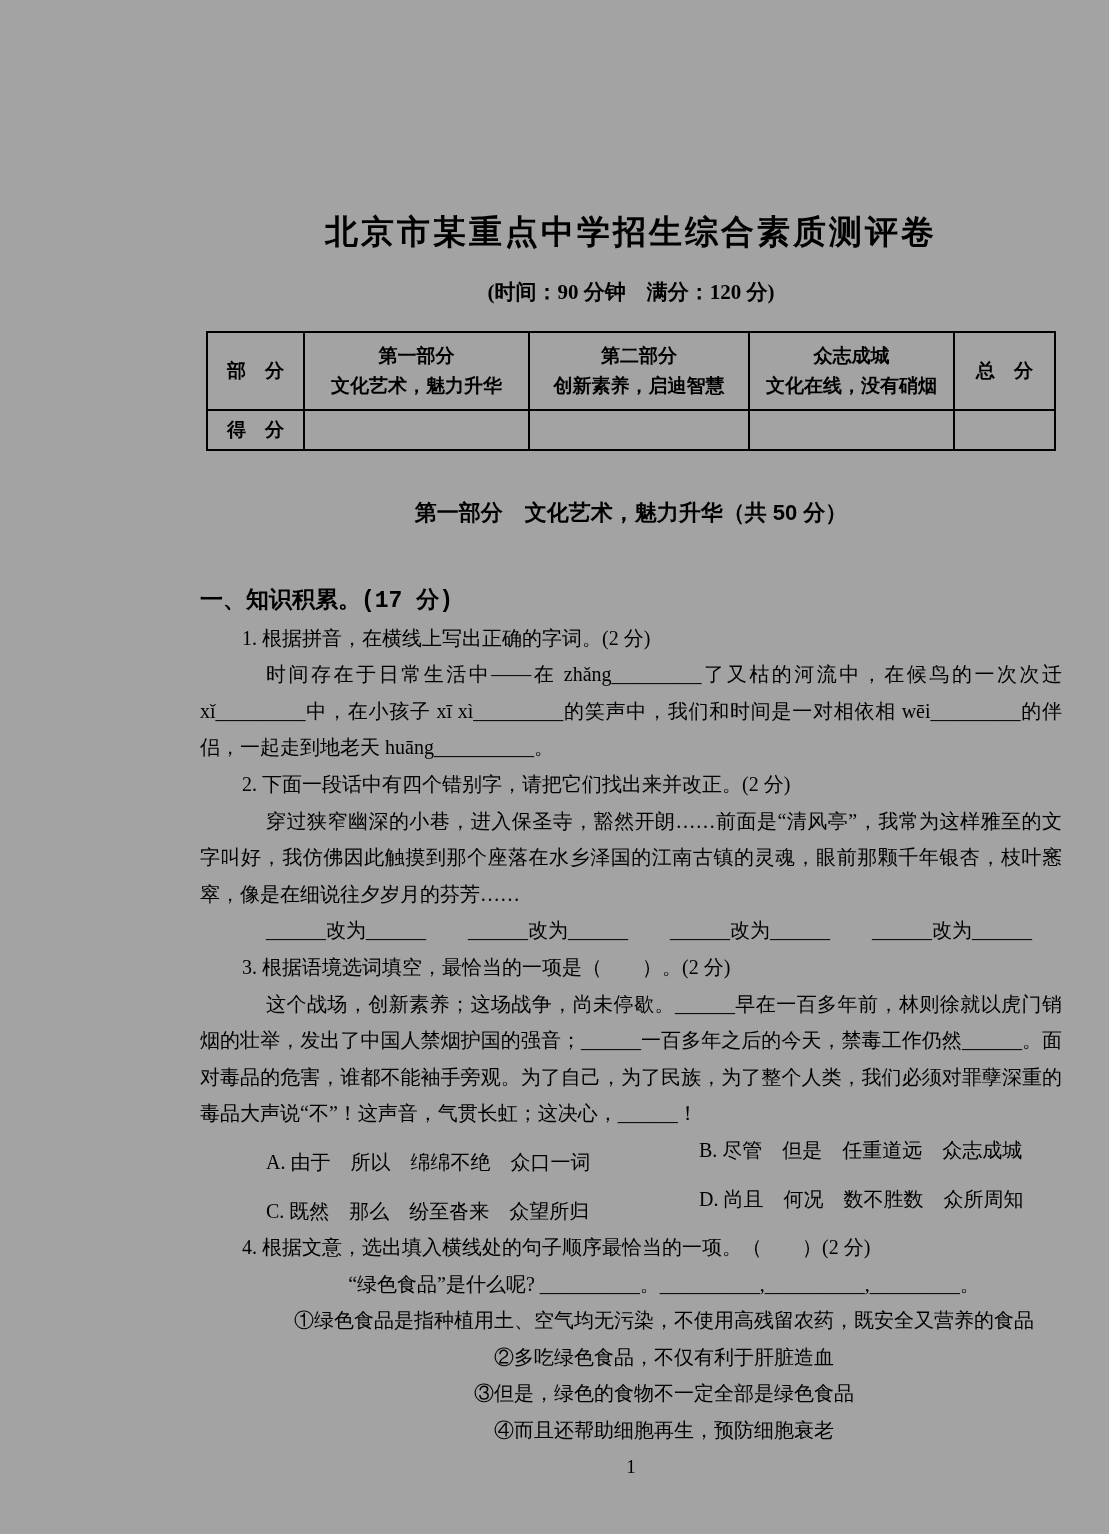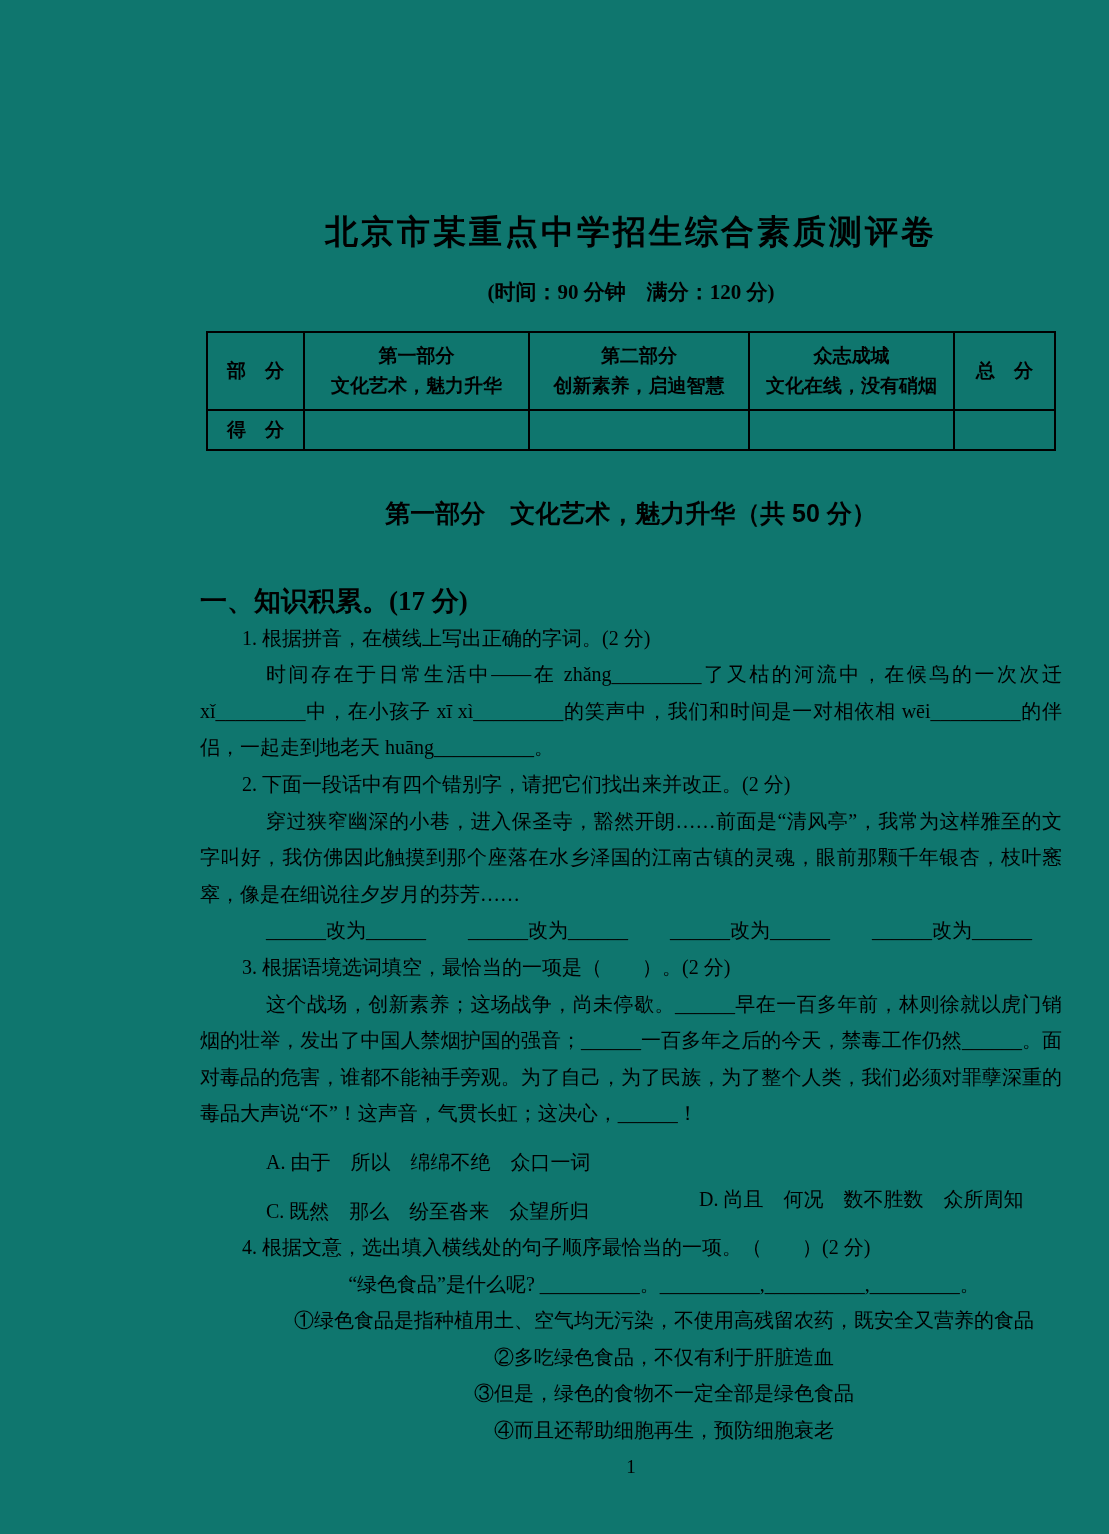--- a/index.html
+++ b/index.html
@@ -5,21 +5,21 @@
   html, body {
     margin: 0;
     padding: 0;
     background: #ffffff;
   }
   .page {
     position: relative;
     width: 1109px;
     height: 1534px;
     margin: 0 auto;
-    background: #0f766e;
+    background: #a3a3a3;
     color: #000000;
     font-family: "Liberation Serif", "DejaVu Serif", serif;
     overflow: hidden;
   }
   .content {
     margin-left: 200px;
     width: 862px;
   }
   .title {
     margin: 0;
@@ -65,34 +65,34 @@
   }
   .col-label { width: 97px; }
   .col-p1 { width: 225px; }
   .col-p2 { width: 220px; }
   .col-p3 { width: 205px; }
   .col-total { width: 101px; }
   .section-heading {
     margin: 44px 0 0 0;
     text-align: center;
     font-family: "Liberation Sans", "DejaVu Sans", sans-serif;
-    font-size: 25px;
+    font-size: 22px;
     font-weight: bold;
     line-height: 36px;
   }
   .body-text {
     margin-top: 52px;
     font-size: 20px;
     line-height: 36.6px;
     text-align: justify;
   }
   .sub-heading {
-    font-family: Liberation Serif, serif;
-    font-weight: bold;
-    font-size: 27px;
+    font-family: Liberation Mono, monospace;
+    font-weight: bold;
+    font-size: 23px;
   }
   .q-stem { padding-left: 42px; }
   .para {
     margin: 0;
     text-indent: 66px;
   }
   .answer-line {
     display: flex;
     justify-content: space-between;
     padding-left: 66px;
@@ -175,20 +175,21 @@
         <span>______改为______</span>
         <span>______改为______</span>
         <span>______改为______</span>
         <span>______改为______</span>
       </div>
 
       <div class="q-stem">3. 根据语境选词填空，最恰当的一项是（　　）。(2 分)</div>
       <p class="para">这个战场，创新素养；这场战争，尚未停歇。______早在一百多年前，林则徐就以虎门销烟的壮举，发出了中国人禁烟护国的强音；______一百多年之后的今天，禁毒工作仍然______。面对毒品的危害，谁都不能袖手旁观。为了自己，为了民族，为了整个人类，我们必须对罪孽深重的毒品大声说“不”！这声音，气贯长虹；这决心，______！</p>
       <div class="option-row">
         <span class="opt-left">A. 由于　所以　绵绵不绝　众口一词</span>
+        <span>B. 尽管　但是　任重道远　众志成城</span>
       </div>
       <div class="option-row">
         <span class="opt-left">C. 既然　那么　纷至沓来　众望所归</span>
         <span>D. 尚且　何况　数不胜数　众所周知</span>
       </div>
 
       <div class="q-stem">4. 根据文意，选出填入横线处的句子顺序最恰当的一项。（　　）(2 分)</div>
       <div class="q4-intro">“绿色食品”是什么呢? __________。__________,__________,_________。</div>
       <div class="q4-item">①绿色食品是指种植用土、空气均无污染，不使用高残留农药，既安全又营养的食品</div>
       <div class="q4-item">②多吃绿色食品，不仅有利于肝脏造血</div>

